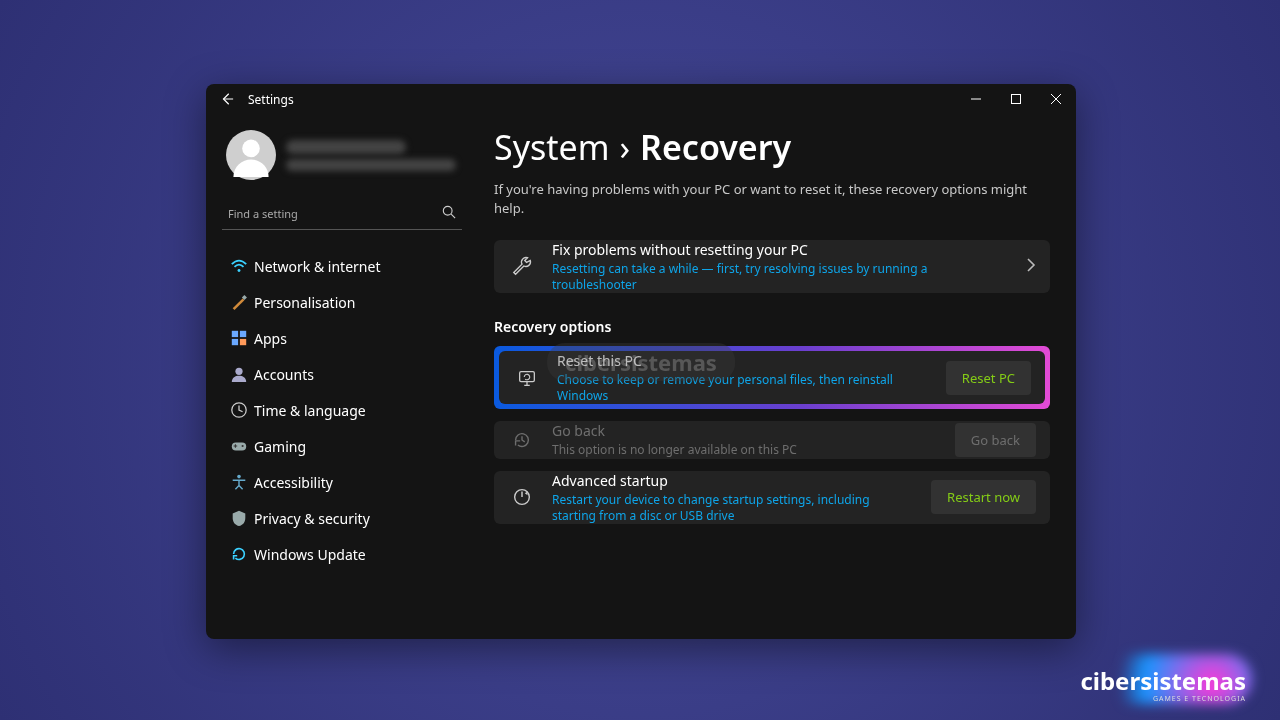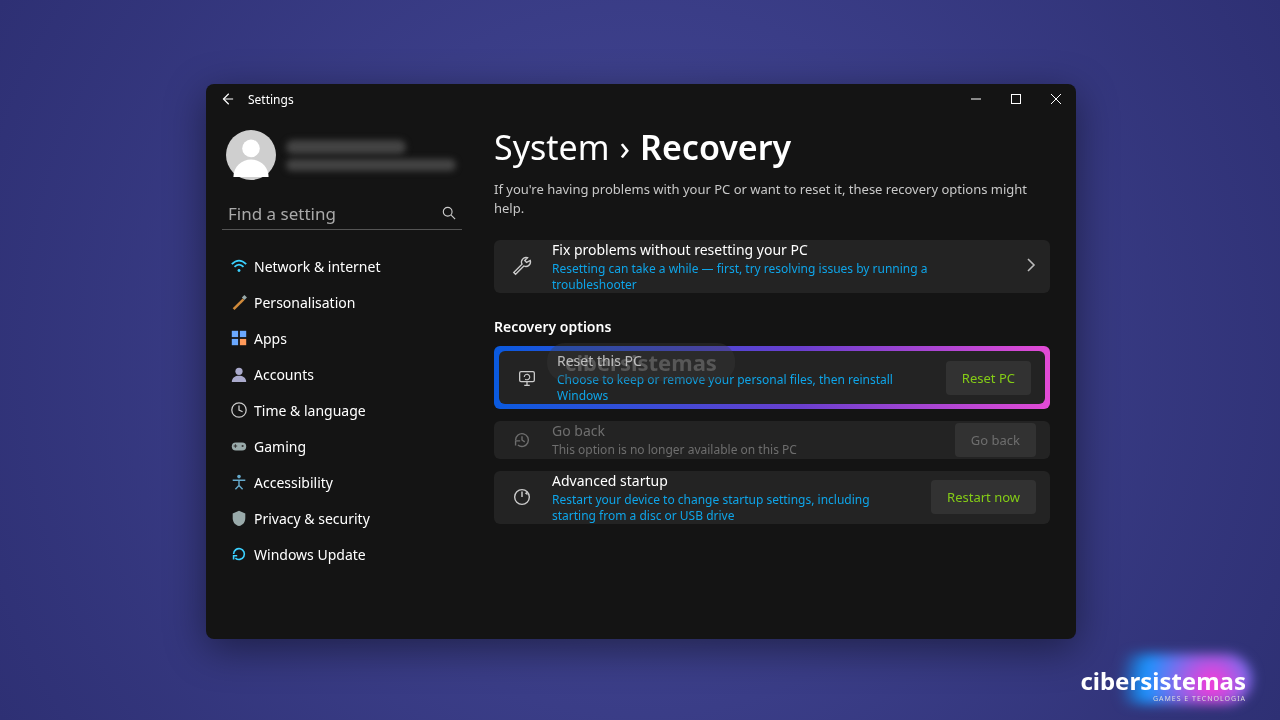--- a/index.html
+++ b/index.html
@@ -34,21 +34,21 @@
   .avatar { width:50px; height:50px; border-radius:50%; background:#cfcfcf; display:flex; align-items:center; justify-content:center; }
   .avatar svg{display:block;}
   .user-text { display:flex; flex-direction:column; gap:5px;}
   .blurred { background:#444; border-radius:8px; filter:blur(3px); }
   .blurred.a{ width:120px; height:14px;}
   .blurred.b{ width:170px; height:12px;}
   .search {
     display:flex; align-items:center; justify-content:space-between;
     height:32px; border-bottom:1px solid #555;
     padding:0 6px 0 6px; margin:2px 0 10px 0;
-    color:#aaa; font-size:17px;
+    color:#aaa; font-size:11px;
   }
   .nav { display:flex; flex-direction:column; gap:0px; margin-top:2px; }
   .nav-item {
     display:flex; align-items:center; gap:6px;
     height:36px; padding:0 8px; font-size:14px;
     border-radius:4px; cursor:default;
   }
   .nav-item .ic { width:18px; height:18px; display:flex; align-items:center; justify-content:center; }
   
   .content { flex:1; padding:8px 26px 10px 16px; overflow:hidden; }

